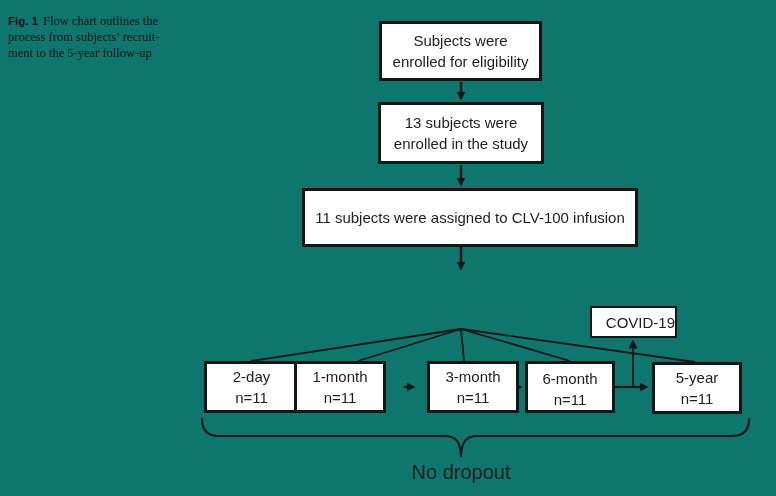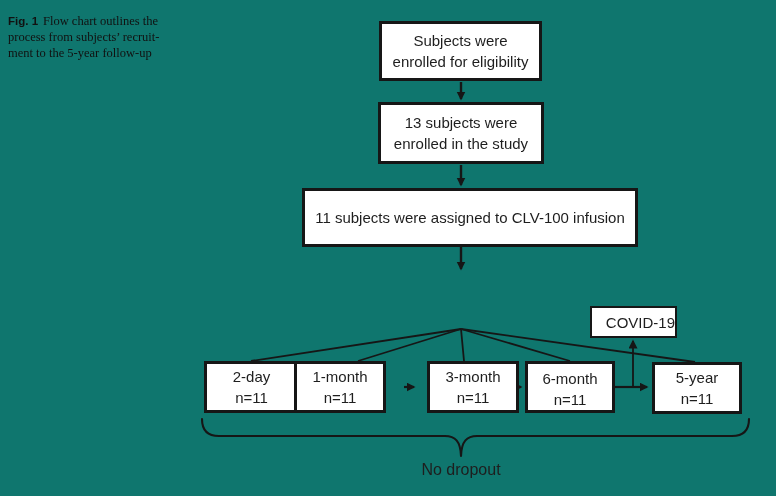--- a/index.html
+++ b/index.html
@@ -42,21 +42,21 @@
     line-height: 21px;
     color: #1e1e1e;
   }
   .node.small { border-width: 2.5px; align-items: flex-end; }
   .brace-label {
     position: absolute;
     left: 391px;
     top: 461px;
     width: 140px;
     text-align: center;
-    font-size: 16px;
+    font-size: 20px;
     color: #1e1e1e;
   }
 </style>
 </head>
 <body>
 
 <div class="stage">
 
   <div class="caption">
     <div><b>Fig. 1</b><span>Flow chart outlines the</span></div>

